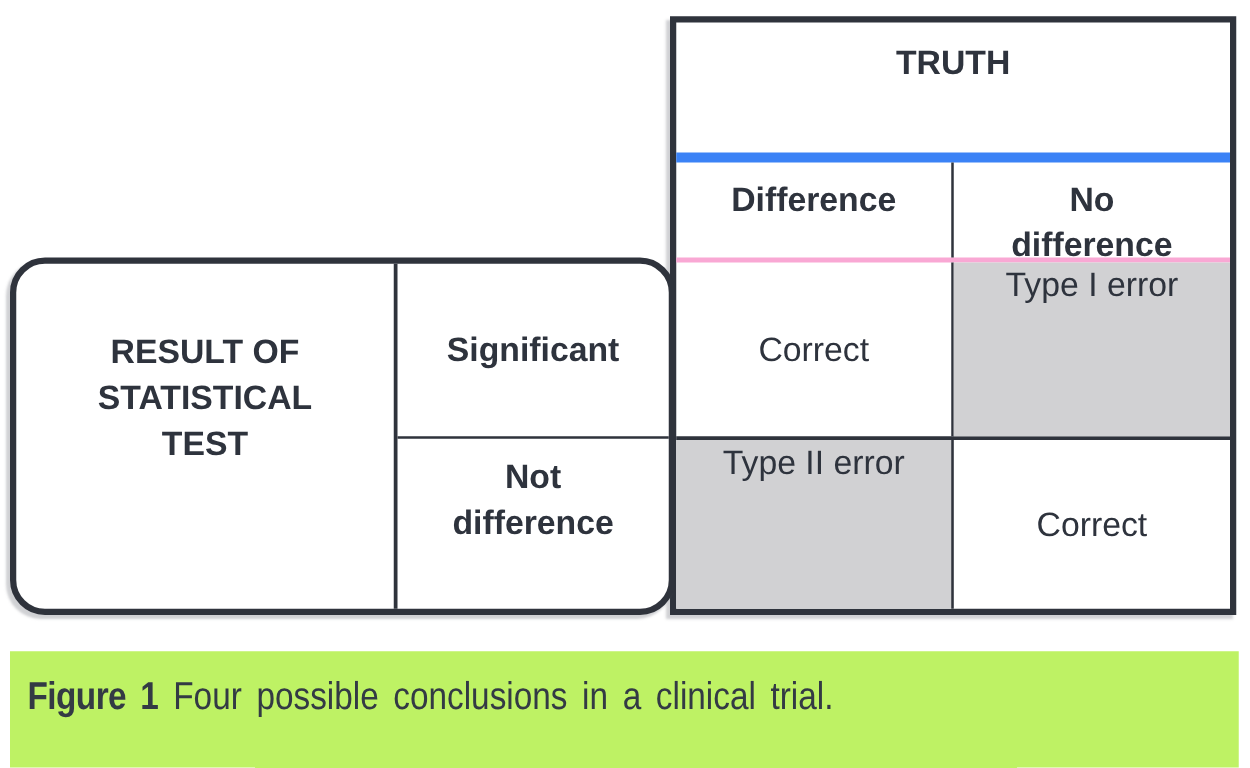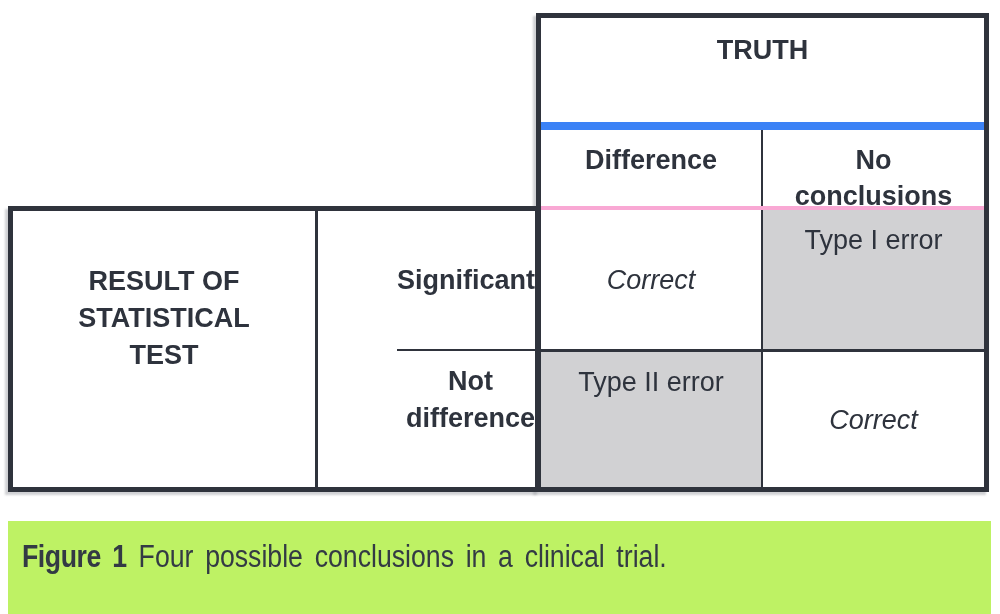--- a/index.html
+++ b/index.html
@@ -49,40 +49,41 @@
   }
   .data-row { display: flex; }
   #truth-row-1 { height: 142px; border-bottom: 3px solid #2f333c; }
   #truth-row-2 { flex: 1; border-radius: 28px; }
   .col-left  { width: 222px; border-right: 2px solid #2f333c; }
   .col-right { flex: 1; }
   .cell {
     font-size: 27px; line-height: 36px;
     display: flex; justify-content: center;
   }
-  .cell.v-center { align-items: center; font-style: italic; }
-  .cell.v-top    { align-items: flex-start; padding-top: 12px; }
+  .cell.v-center { align-items: center; }
+  .cell.v-top    { align-items: flex-start; }
   .cell.gray     { background: #d1d1d3; }
 
   
   #result-panel {
     left: 8px; top: 206px;
     width: 532px; height: 286px;
     display: flex;
+    border-radius: 28px;
   }
   .result-header-cell {
     width: 305px;
     border-right: 3px solid #2f333c;
     display: flex; justify-content: center;
     padding-top: 52px;
     text-align: center;
     font-weight: bold; font-size: 27px; line-height: 37px;
     white-space: pre-line;
   }
-  .result-rows { flex: 1; display: flex; flex-direction: column; align-items: flex-end; }
+  .result-rows { flex: 1; display: flex; flex-direction: column; }
   .row-header-cell {
     text-align: center;
     font-weight: bold; font-size: 27px; line-height: 37px;
     white-space: pre-line;
     display: flex; justify-content: center;
   }
   #row-header-1 {
     height: 140px;
     border-bottom: 2px solid #2f333c;
     align-items: center;
@@ -116,21 +117,21 @@
 <body>
 
 <div class="stage">
 
   <div class="panel" id="truth-panel">
     <div class="truth-header">TRUTH</div>
 
     <div class="subheader-row">
       <div class="subheader-cell col-left">Difference</div>
       <div class="subheader-cell col-right">No
-conclusions</div>
+difference</div>
     </div>
 
     <div class="data-row" id="truth-row-1">
       <div class="cell v-center col-left">Correct</div>
       <div class="cell v-top gray col-right">Type I error</div>
     </div>
 
     <div class="data-row" id="truth-row-2">
       <div class="cell v-top gray col-left">Type II error</div>
       <div class="cell v-center col-right">Correct</div>

